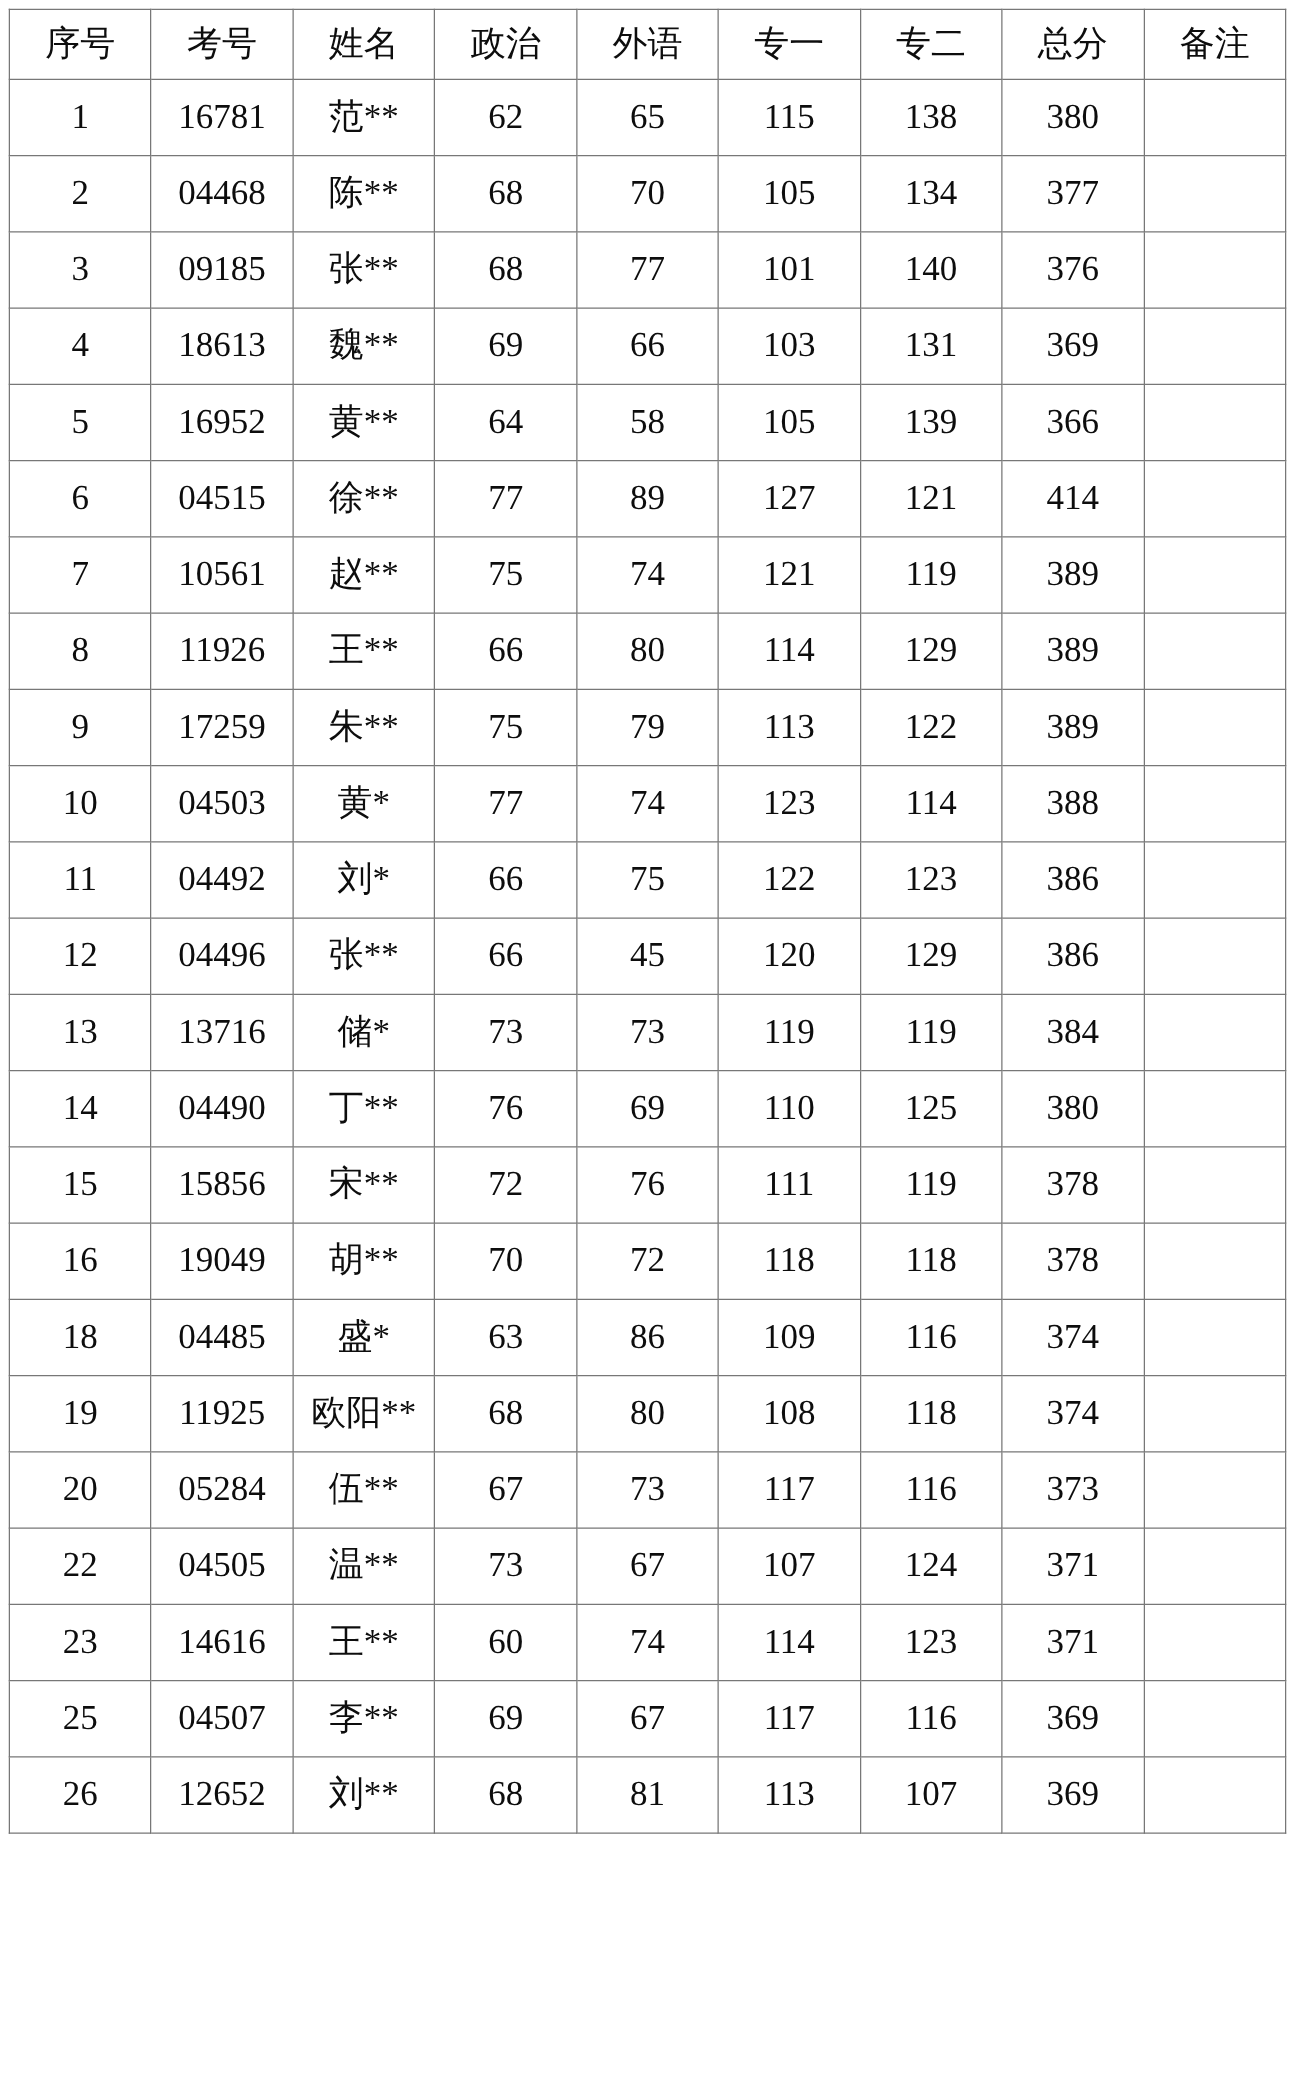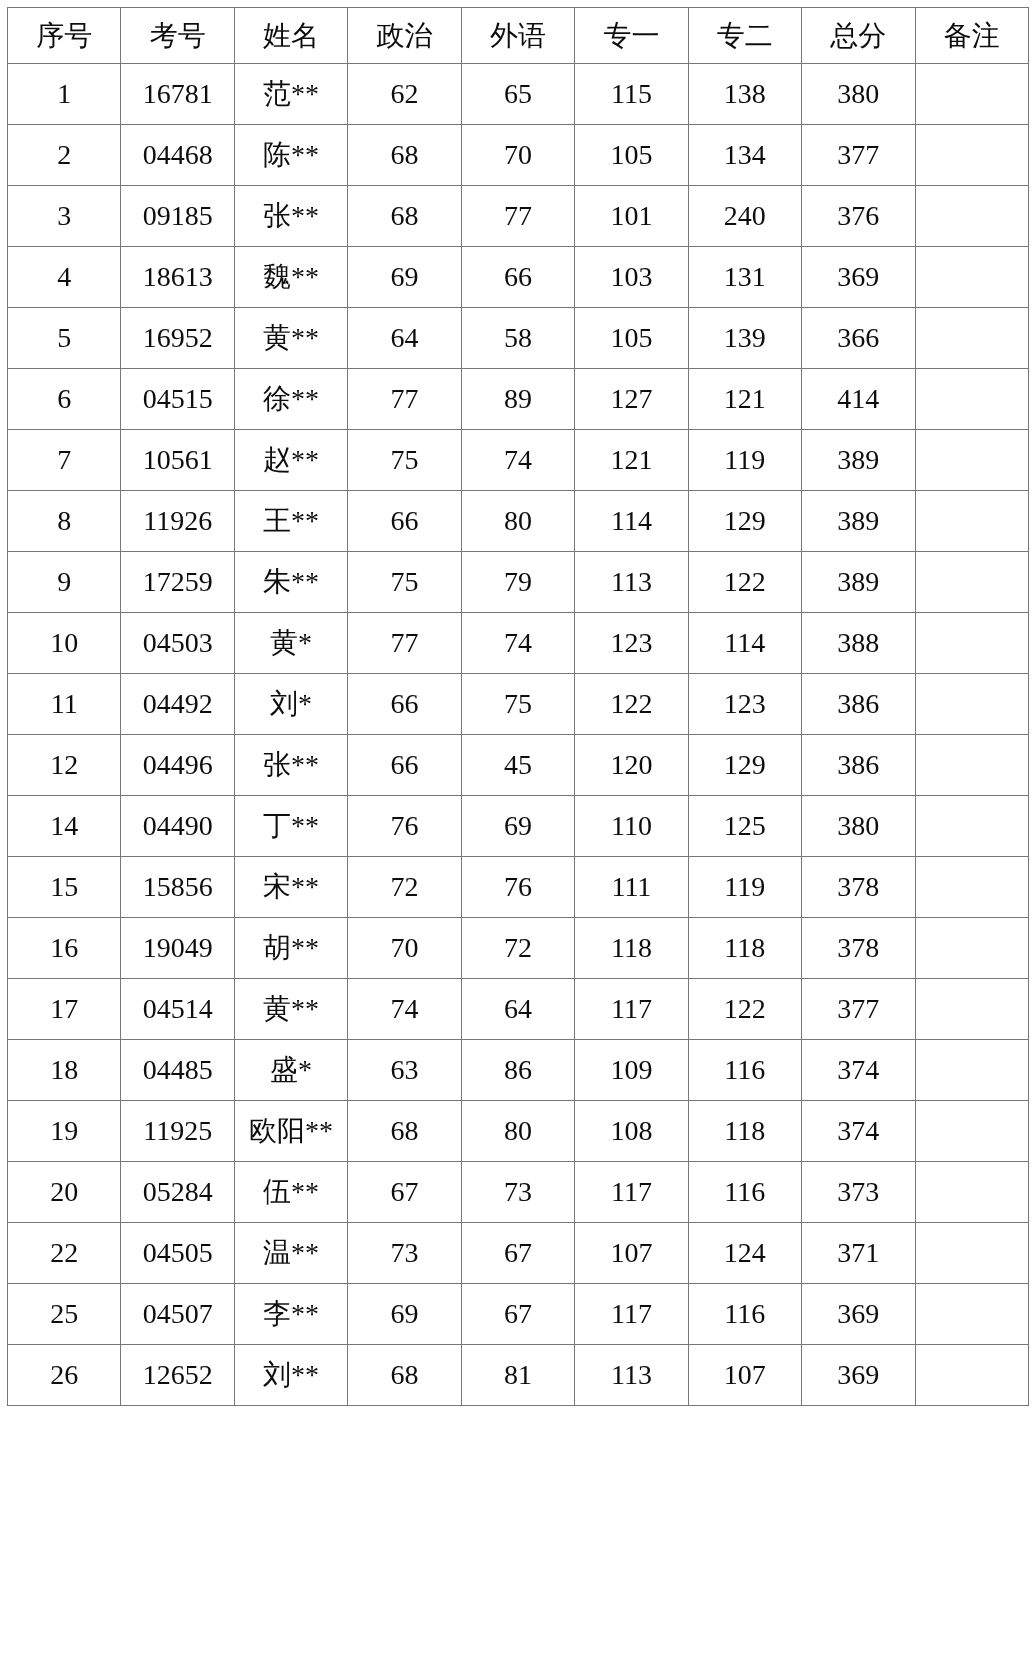--- a/index.html
+++ b/index.html
@@ -90,21 +90,21 @@
           <td>377</td>
           <td></td>
         </tr>
         <tr>
           <td>3</td>
           <td>09185</td>
           <td>张**</td>
           <td>68</td>
           <td>77</td>
           <td>101</td>
-          <td>240</td>
+          <td>140</td>
           <td>376</td>
           <td></td>
         </tr>
         <tr>
           <td>4</td>
           <td>18613</td>
           <td>魏**</td>
           <td>69</td>
           <td>66</td>
           <td>103</td>
@@ -194,20 +194,31 @@
           <td>04496</td>
           <td>张**</td>
           <td>66</td>
           <td>45</td>
           <td>120</td>
           <td>129</td>
           <td>386</td>
           <td></td>
         </tr>
         <tr>
+          <td>13</td>
+          <td>13716</td>
+          <td>储*</td>
+          <td>73</td>
+          <td>73</td>
+          <td>119</td>
+          <td>119</td>
+          <td>384</td>
+          <td></td>
+        </tr>
+        <tr>
           <td>14</td>
           <td>04490</td>
           <td>丁**</td>
           <td>76</td>
           <td>69</td>
           <td>110</td>
           <td>125</td>
           <td>380</td>
           <td></td>
         </tr>
@@ -227,31 +238,20 @@
           <td>19049</td>
           <td>胡**</td>
           <td>70</td>
           <td>72</td>
           <td>118</td>
           <td>118</td>
           <td>378</td>
           <td></td>
         </tr>
         <tr>
-          <td>17</td>
-          <td>04514</td>
-          <td>黄**</td>
-          <td>74</td>
-          <td>64</td>
-          <td>117</td>
-          <td>122</td>
-          <td>377</td>
-          <td></td>
-        </tr>
-        <tr>
           <td>18</td>
           <td>04485</td>
           <td>盛*</td>
           <td>63</td>
           <td>86</td>
           <td>109</td>
           <td>116</td>
           <td>374</td>
           <td></td>
         </tr>
@@ -282,20 +282,31 @@
           <td>04505</td>
           <td>温**</td>
           <td>73</td>
           <td>67</td>
           <td>107</td>
           <td>124</td>
           <td>371</td>
           <td></td>
         </tr>
         <tr>
+          <td>23</td>
+          <td>14616</td>
+          <td>王**</td>
+          <td>60</td>
+          <td>74</td>
+          <td>114</td>
+          <td>123</td>
+          <td>371</td>
+          <td></td>
+        </tr>
+        <tr>
           <td>25</td>
           <td>04507</td>
           <td>李**</td>
           <td>69</td>
           <td>67</td>
           <td>117</td>
           <td>116</td>
           <td>369</td>
           <td></td>
         </tr>

